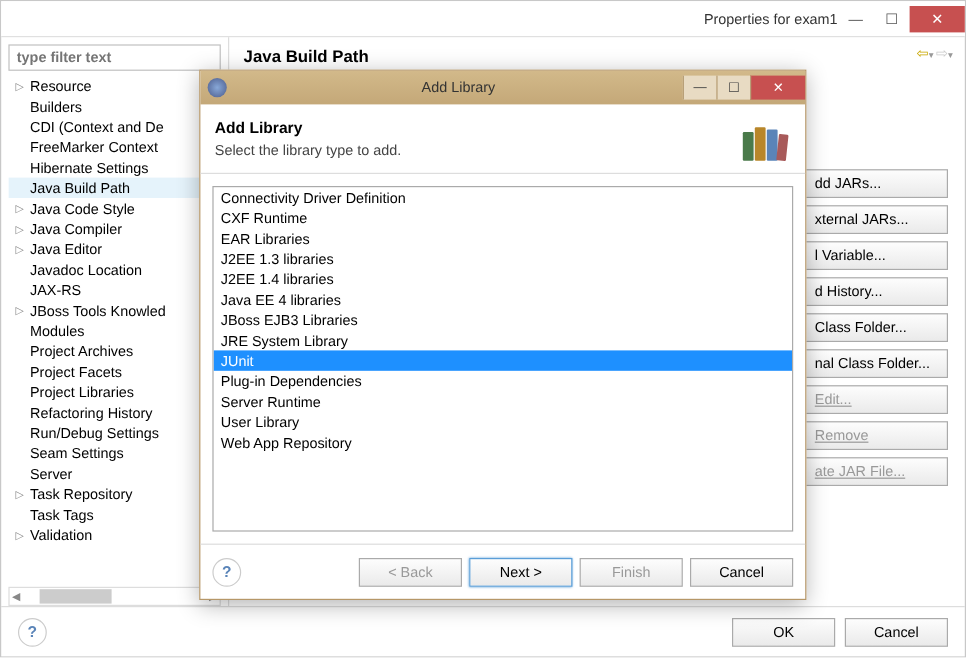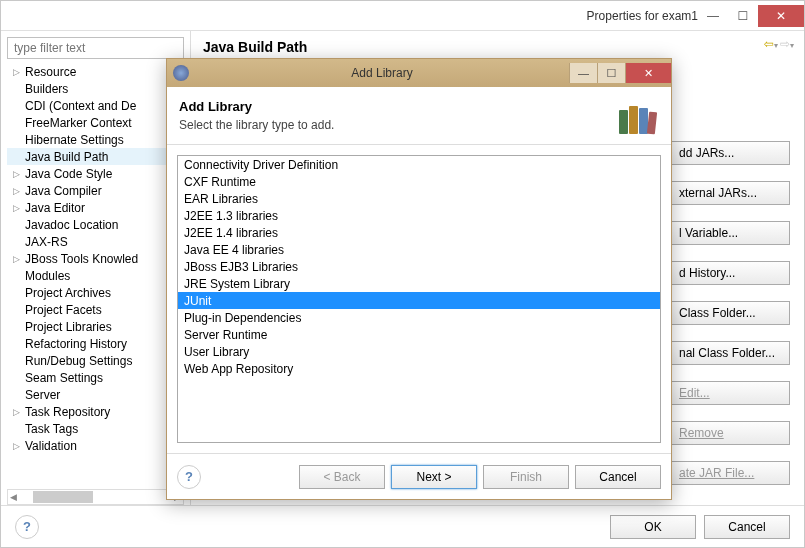--- a/index.html
+++ b/index.html
@@ -10,36 +10,36 @@
   .main-titlebar { height: 30px; background: #fff; display: flex; align-items: center; border-bottom: 1px solid #e0e0e0; }
   .main-titlebar .icon-space { width: 18px; }
   .main-titlebar .title { flex: 1; text-align: right; color: #333; }
   .winbtns { display: flex; }
   .winbtn { width: 30px; height: 22px; display: flex; align-items: center; justify-content: center; color: #555; cursor: pointer; }
   .winbtn.close { background: #c75050; color: #fff; width: 46px; height: 22px; }
   
   .main-body { position: absolute; top: 30px; left: 0; right: 0; bottom: 42px; display: flex; }
   
   .sidebar { width: 190px; border-right: 1px solid #ddd; padding: 6px; }
-  .filter-input { width: 100%; height: 22px; border: 1px solid #c0c0c0; padding: 2px 6px; color: #0f766e; background: #fff; }
+  .filter-input { width: 100%; height: 22px; border: 1px solid #c0c0c0; padding: 2px 6px; color: #0f766e; background: #fff; font-weight: bold; }
   .tree { margin-top: 4px; overflow: hidden; }
   .tree-item { display: flex; align-items: center; height: 17px; padding-left: 6px; white-space: nowrap; cursor: pointer; }
   .tree-item .arrow { width: 12px; font-size: 9px; color: #888; }
   .tree-item.sel { background: #e5f3fb; }
   .tree-scrollbar { position: absolute; bottom: 0px; left: 6px; right: 6px; height: 16px; border: 1px solid #ddd; display: flex; align-items: center; }
   .tree-scrollbar .thumb { width: 60px; height: 12px; background: #ccc; margin-left: 16px; }
   
   .content { flex: 1; padding: 8px 8px 8px 12px; position: relative; }
   .content-title { font-weight: bold; font-size: 14px; margin-bottom: 4px; }
   .nav-arrows { position: absolute; top: 6px; right: 10px; display: flex; gap: 2px; align-items: center; }
   .nav-arrow { color: #c9a800; font-size: 12px; cursor: pointer; }
   .nav-arrow.dim { color: #ccc; }
   .nav-arrow .sub { font-size: 8px; color: #999; }
   
-  .right-buttons { position: absolute; top: 110px; right: 14px; width: 120px; display: flex; flex-direction: column; gap: 16px; }
+  .right-buttons { position: absolute; top: 110px; right: 14px; width: 120px; display: flex; flex-direction: column; gap: 6px; }
   .btn { height: 24px; border: 1px solid #aaa; background: linear-gradient(#fdfdfd,#eaeaea); padding: 0 8px; text-align: left; display: flex; align-items: center; cursor: pointer; white-space: nowrap; overflow: hidden; }
   .btn.disabled { color: #999; cursor: default; text-decoration: underline; }
   
   .footer { position: absolute; bottom: 0; left: 0; right: 0; height: 42px; border-top: 1px solid #ddd; display: flex; align-items: center; padding: 0 14px; }
   .footer .help { width: 24px; height: 24px; border: 1px solid #ccc; border-radius: 50%; display: flex; align-items: center; justify-content: center; color: #5a84b8; font-weight: bold; cursor: pointer; font-size: 13px; }
   .footer .spacer { flex: 1; }
   .footer .fbtn { width: 86px; height: 24px; border: 1px solid #aaa; background: linear-gradient(#fdfdfd,#eaeaea); margin-left: 8px; display: flex; align-items: center; justify-content: center; cursor: pointer; }
   
   
   .dialog { position: absolute; top: 58px; left: 166px; width: 506px; height: 442px; border: 1px solid #b69768; box-shadow: 0 4px 18px rgba(0,0,0,0.3); background: #fff; }

